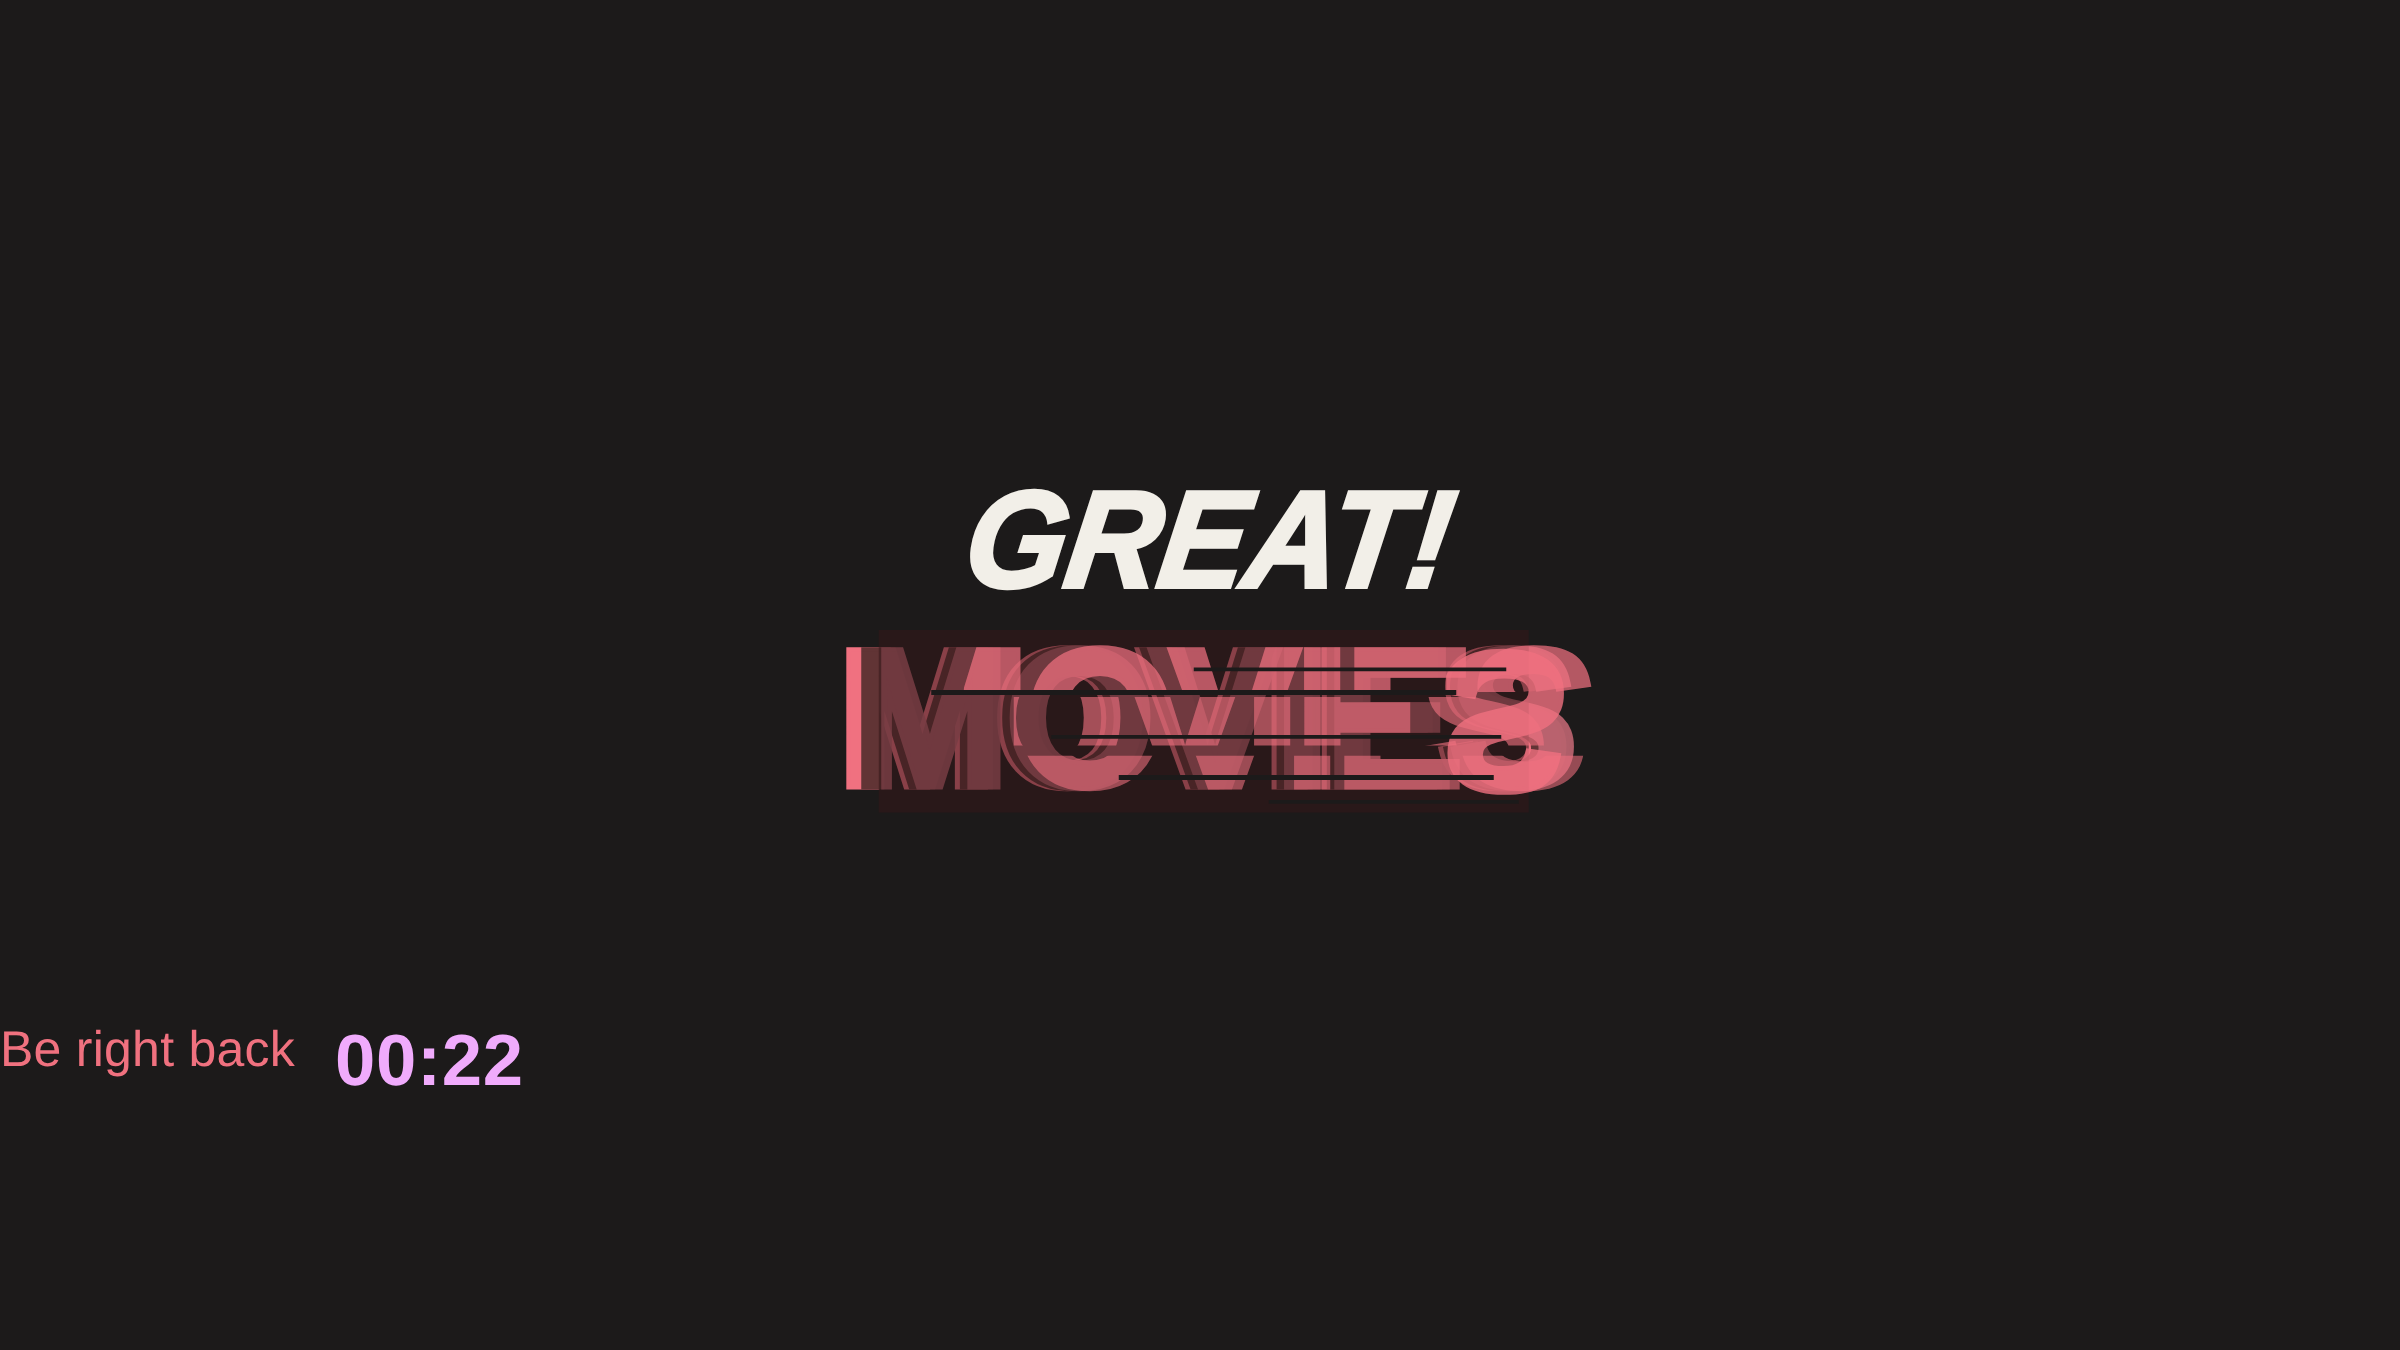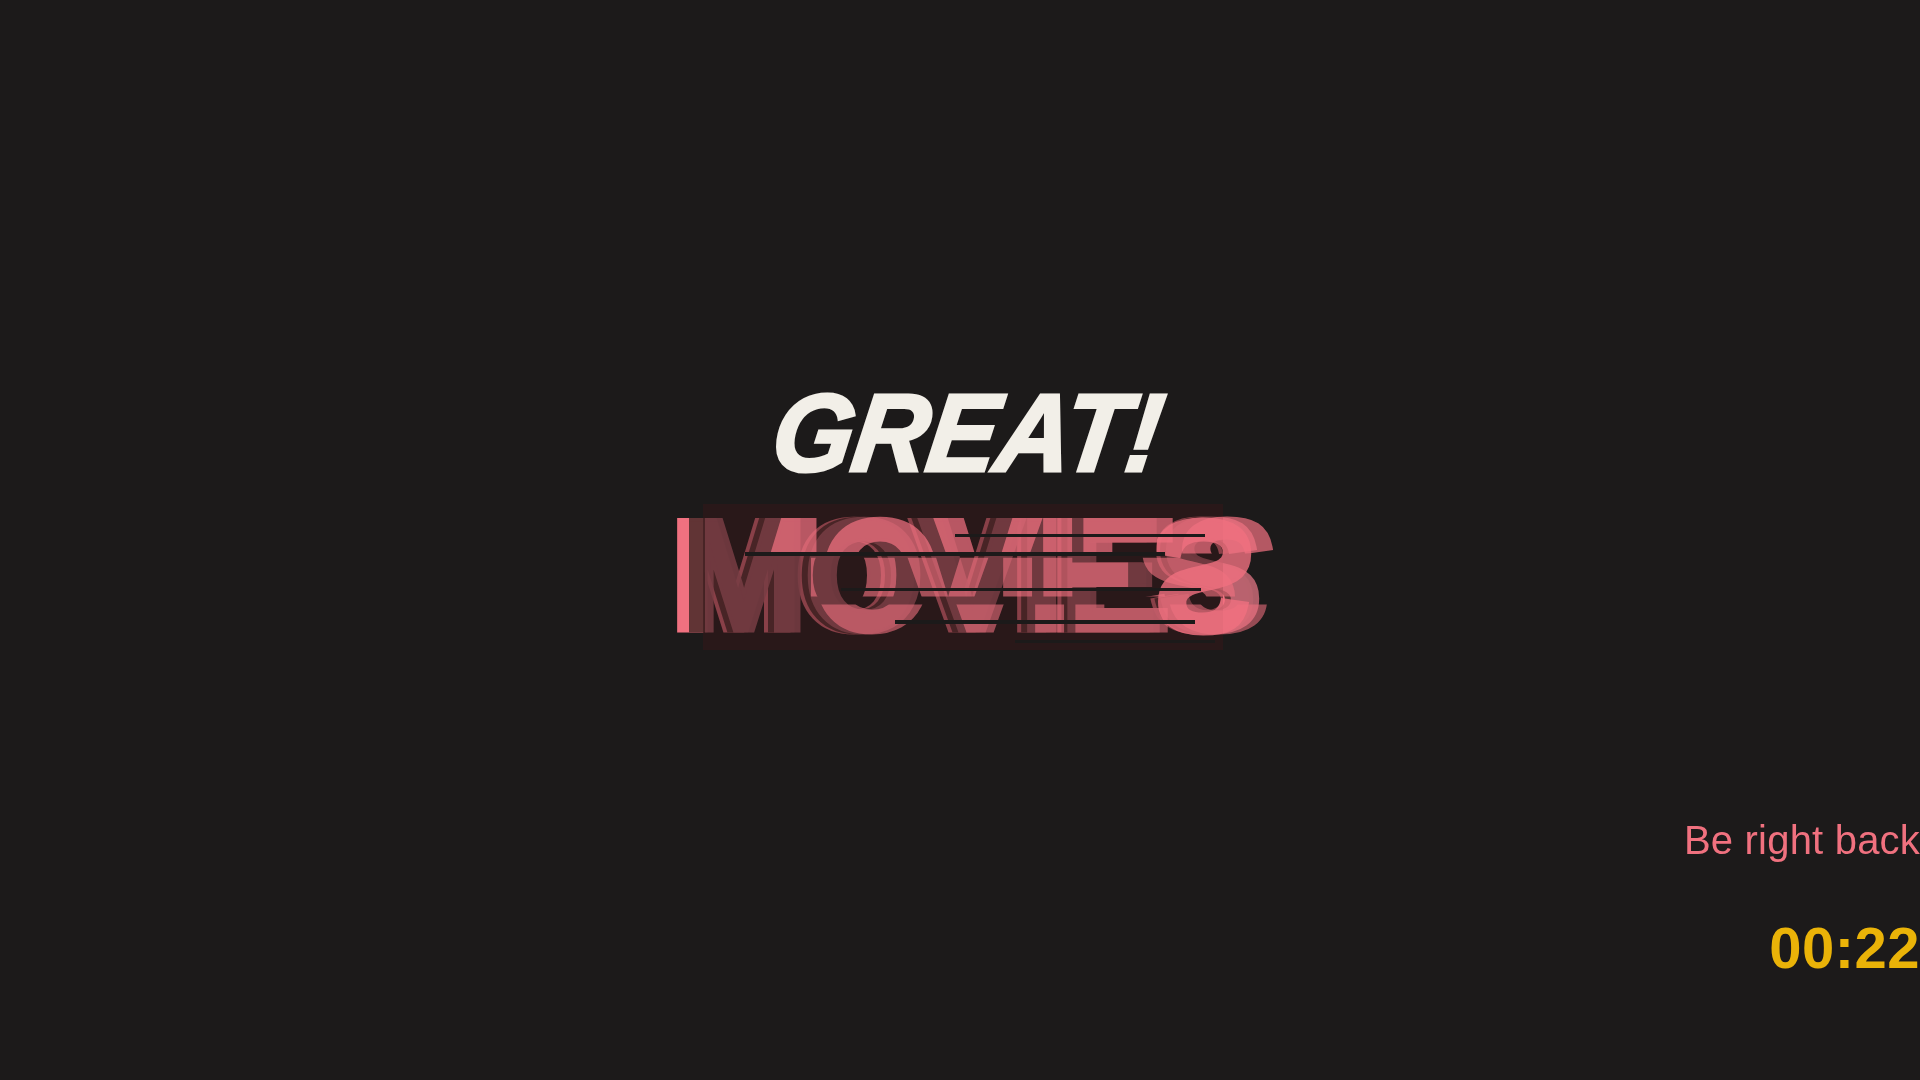--- a/index.html
+++ b/index.html
@@ -160,44 +160,43 @@
   .tear-3 { left:300px; top:120px; width:300px; height:4px; }
   .tear-4 { left:360px; top:34px;  width:250px; height:3px; }
   .tear-5 { left:420px; top:140px; width:200px; height:3px; }
 
   
   #status-block {
     position:absolute;
     left:0; right:0;
     top:820px;
     display:flex;
-    flex-direction:column;
-    align-items:flex-end;
-    gap:16px;
+    flex-direction:row;
+    align-items:flex-start;
+    gap:32px;
   }
 
   #status-message {
     font-family:"Liberation Sans", sans-serif;
     font-weight:400;
     font-size:40px;
     line-height:1;
     letter-spacing:.2px;
     color:#f0717f;
     white-space:nowrap;
   }
 
   #countdown-timer {
     font-family:"Liberation Sans", sans-serif;
     font-weight:700;
     font-size:58px;
     line-height:1;
     letter-spacing:.5px;
-    color:#eab308;
-    white-space:nowrap;
-    margin-top:43px;
+    color:#f0abfc;
+    white-space:nowrap;
   }
 </style>
 </head>
 <body>
 
 <div id="stage">
 
   <div id="brand-block">
 
     <div id="great-wordmark">GREAT!</div>

